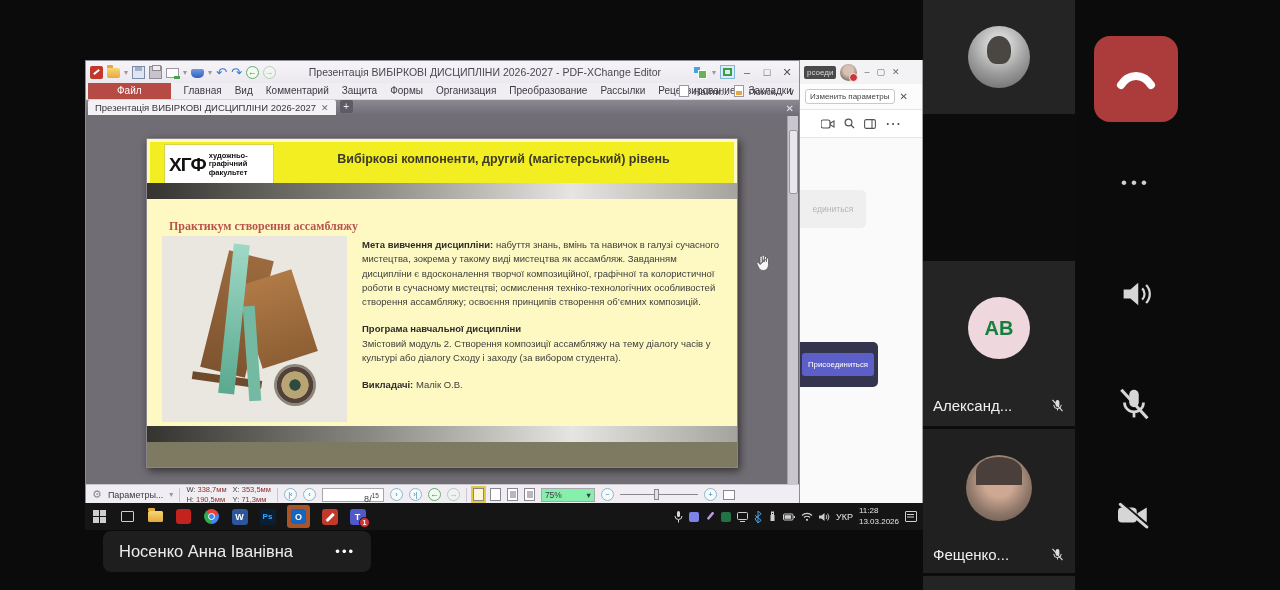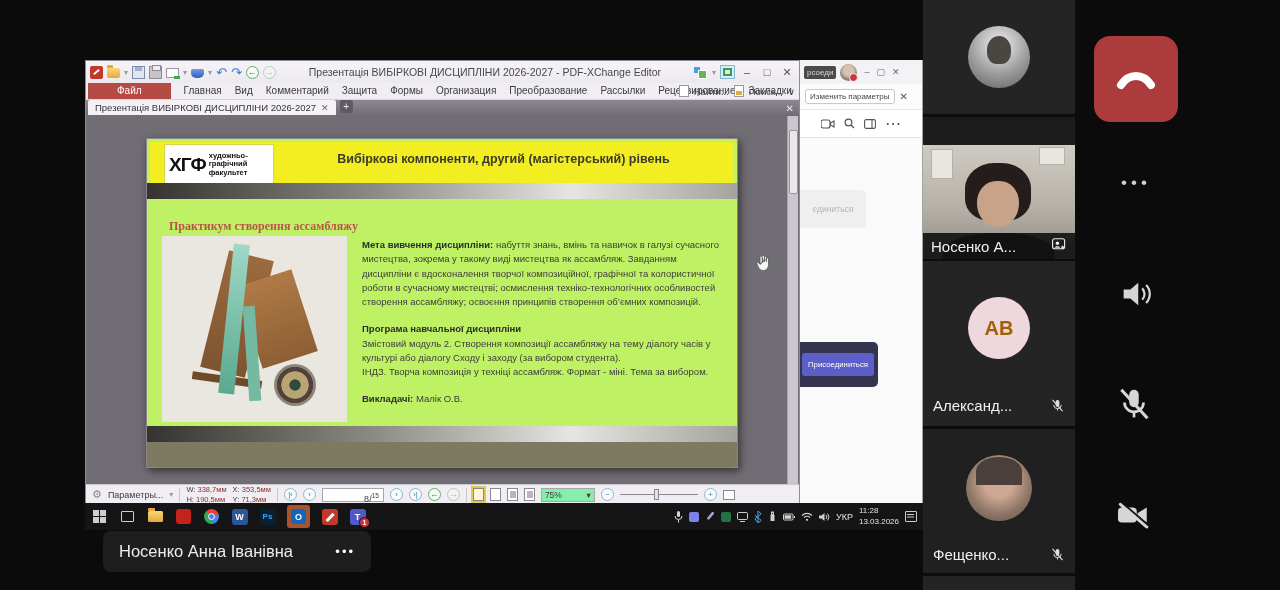--- a/index.html
+++ b/index.html
@@ -48,21 +48,21 @@
   .tab-close { color:#6e6b74; font-size:9px; }
   .tab-plus { color:#efedf2; background:#5f5b66; width:13px; height:13px; font-size:10px; text-align:center; line-height:13px; margin-left:4px; border-radius:2px; }
   .tabbar-close { position:absolute; right:5px; bottom:2px; color:#e8e6ec; font-size:10px; }
 
   
   .docarea { position:relative; width:100%; height:368px; background:#716d74; overflow:hidden; }
   .vscroll { position:absolute; right:1px; top:0; bottom:0; width:11px; background:#c9c6cd; border-left:1px solid #a5a2aa; }
   .vscroll .thumb { position:absolute; top:14px; left:1px; width:9px; height:64px; background:#e9e7ec; border:1px solid #9a97a1; border-radius:2px; }
 
   
-  .slide { position:absolute; left:60px; top:22px; width:592px; height:330px; background:#bef264; box-shadow:2px 3px 8px rgba(0,0,0,.55); border:1px solid #88848c; }
+  .slide { position:absolute; left:60px; top:22px; width:592px; height:330px; background:#fef9c3; box-shadow:2px 3px 8px rgba(0,0,0,.55); border:1px solid #88848c; }
   .sl-yellow { position:absolute; left:3px; right:3px; top:3px; height:41px; background:#f2ee21; }
   .sl-logo { position:absolute; left:17px; top:5px; width:110px; height:41px; background:#fff; border:1px solid #d8d44d; display:flex; align-items:center; padding:2px 4px; gap:3px; }
   .sl-logo-abbr { font-size:19px; font-weight:bold; color:#111; letter-spacing:-1px; }
   .sl-logo-lines { font-size:7.5px; font-weight:bold; color:#111; line-height:1.12; }
   .sl-head-title { position:absolute; left:135px; right:12px; top:13px; text-align:center; font-size:12.5px; font-weight:600; color:#3c3b28; }
   .metal { position:absolute; left:0; right:0; height:16px; background:linear-gradient(90deg,#35332f 0%,#8b8983 38%,#e6e5e1 72%,#a5a39d 100%); }
   .metal.top { top:44px; }
   .metal.bottom { top:287px; }
   .sl-olive { position:absolute; left:0; right:0; top:303px; bottom:0; background:#7e7a62; }
   .sl-title { position:absolute; left:22px; top:80px; font-size:12px; font-weight:bold; color:#b9544d;font-family:Liberation Serif, serif; }
@@ -157,21 +157,21 @@
   .video-bg { position:absolute; left:0; right:0; top:28px; bottom:0; background:linear-gradient(180deg,#cfcbc3 0%,#b5b1a8 55%,#8f8b82 100%); }
   .wall-frame { position:absolute; background:#e8e6e0; border:1px solid #b5b1a8; }
   .v-head { position:absolute; left:42px; top:18px; width:66px; height:58px; background:#241d1b; border-radius:44% 44% 38% 38%; }
   .v-face { position:absolute; left:54px; top:36px; width:42px; height:46px; background:#c9a28a; border-radius:46% 46% 50% 50%; }
   .v-body { position:absolute; left:20px; bottom:-18px; width:112px; height:44px; background:#3f3c3a; border-radius:45% 45% 0 0; }
   .tile-label { position:absolute; left:0; right:0; bottom:0; height:26px; background:rgba(12,12,12,.88); display:flex; align-items:center; padding:0 8px; gap:6px; }
   .tile-label .tl-text { color:#f0f0f0; font-size:15px; }
   .name-row { position:absolute; left:10px; right:10px; bottom:12px; display:flex; align-items:center; }
   .name-row .tl-text { color:#f0f0f0; font-size:15px; }
   .name-row svg { margin-left:auto; }
-  .t3-av { width:62px; height:62px; left:45px; top:36px; background:#eed7dd; display:flex; align-items:center; justify-content:center; font-size:20px; font-weight:bold; color:#a16207; }
+  .t3-av { width:62px; height:62px; left:45px; top:36px; background:#eed7dd; display:flex; align-items:center; justify-content:center; font-size:20px; font-weight:bold; color:#15803d; }
   .t4-av { width:66px; height:66px; left:43px; top:26px; background:radial-gradient(circle at 50% 42%,#cfa893 28%,#8c7668 62%,#5d4f45 100%); position:absolute; border-radius:50%; }
   .t4-av::after { content:""; position:absolute; left:10px; top:2px; width:46px; height:28px; border-radius:50% 50% 0 0; background:#4a3f3a; }
 
   
   .rail-btn { position:absolute; display:flex; align-items:center; justify-content:center; }
   #hangup { left:1094px; top:36px; width:84px; height:86px; border-radius:16px; background:#ac3c3c; }
   #more-rail { left:1107px; top:168px; width:58px; height:30px; color:#cfcfcf; font-size:17px; letter-spacing:4px; }
 </style>
 </head>
 <body>
@@ -256,21 +256,20 @@
           <div class="art-teal"></div>
           <div class="art-teal2"></div>
           <div class="art-wheel"></div>
         </div>
 
         <div class="sl-body">
           <span><b>Мета вивчення дисципліни:</b><span> набуття знань, вмінь та навичок в галузі сучасного мистецтва, зокрема у такому виді мистецтва як ассамбляж. Завданням дисципліни є вдосконалення творчої композиційної, графічної та колористичної роботи в сучасному мистецтві; осмислення техніко-технологічних особливостей створення ассамбляжу; освоєння принципів створення об’ємних композицій.</span></span>
           <span class="sl-gap sl-block"></span>
           <b class="sl-block">Програма навчальної дисципліни</b>
           <span class="sl-block">Змістовий модуль 2. Створення композиції ассамбляжу на тему діалогу часів у культурі або діалогу Сходу і заходу (за вибором студента).</span>
-          <span class="sl-block">ІНДЗ. Творча композиція у техніці ассамбляж. Формат - міні. Тема за вибором.</span>
           <span class="sl-teachers"><b>Викладачі:</b><span> Малік О.В.</span></span>
         </div>
 
         <div class="metal bottom"></div>
         <div class="sl-olive"></div>
       </div>
 
       <span class="hand-cursor">
         <svg width="15" height="17" viewBox="0 0 15 17">
             <path d="M4 9V3.2c0-1.6 2.2-1.6 2.2 0V8m0-5.5c0-1.6 2.2-1.6 2.2 0V8m0-4.5c0-1.5 2.1-1.5 2.1 0V8m0-3c0-1.4 2-1.4 2 0v5.5c0 3.6-2 6-5.2 6-2.7 0-3.8-1.2-5-3.6L1 10.1c-.7-1.4 1-2.4 1.9-1.2L4 10.5z" fill="#f5f5f5" stroke="#555" stroke-width=".8"></path>
@@ -459,40 +458,20 @@
     <span class="nm">Носенко Анна Іванівна</span>
     <span class="dots">•••</span>
   </div>
 
   <div id="sidebar">
 
     <div class="tile" style="top:0;height:114px">
       <span class="avatar-circle t1-av"></span>
     </div>
 
-    <div class="tile" style="top:117px;height:142px;background:#1c1c1c">
-      <div class="video-bg">
-        <span class="wall-frame" style="left:8px;top:4px;width:22px;height:30px"></span>
-        <span class="wall-frame" style="right:10px;top:2px;width:26px;height:18px"></span>
-        <span class="v-head"></span>
-        <span class="v-face"></span>
-        <span class="v-body"></span>
-      </div>
-      <div class="tile-label">
-        <span class="tl-text">Носенко А...</span>
-        <span style="margin-left:auto">
-          <svg width="16" height="16" viewBox="0 0 20 20">
-              <rect x="2" y="3.5" width="15" height="12.5" rx="2.5" fill="none" stroke="#eee" stroke-width="1.4"></rect>
-              <circle cx="8" cy="9" r="2.1" fill="#eee"></circle>
-              <path d="M4.8 14.6c.4-2.3 6-2.3 6.4 0z" fill="#eee"></path>
-              <path d="m14.6 11.6.8 1.6 1.8.3-1.3 1.2.3 1.8-1.6-.9-1.6.9.3-1.8-1.3-1.2 1.8-.3z" fill="#eee"></path>
-            </svg>
-        </span>
-      </div>
-    </div>
 
     <div class="tile" style="top:261px;height:165px">
       <span class="avatar-circle t3-av">АВ</span>
       <div class="name-row">
         <span class="tl-text">Александ...</span>
         <svg width="15" height="15" viewBox="0 0 24 24">
             <path d="M12 3a3 3 0 0 1 3 3v5a3 3 0 0 1-6 0V6a3 3 0 0 1 3-3z" fill="#ddd"></path>
             <path d="M6 11a6 6 0 0 0 12 0" stroke="#ddd" stroke-width="1.6" fill="none"></path>
             <line x1="12" y1="17" x2="12" y2="20" stroke="#ddd" stroke-width="1.6"></line>
             <line x1="4" y1="3" x2="20" y2="21" stroke="#ddd" stroke-width="1.9"></line>

